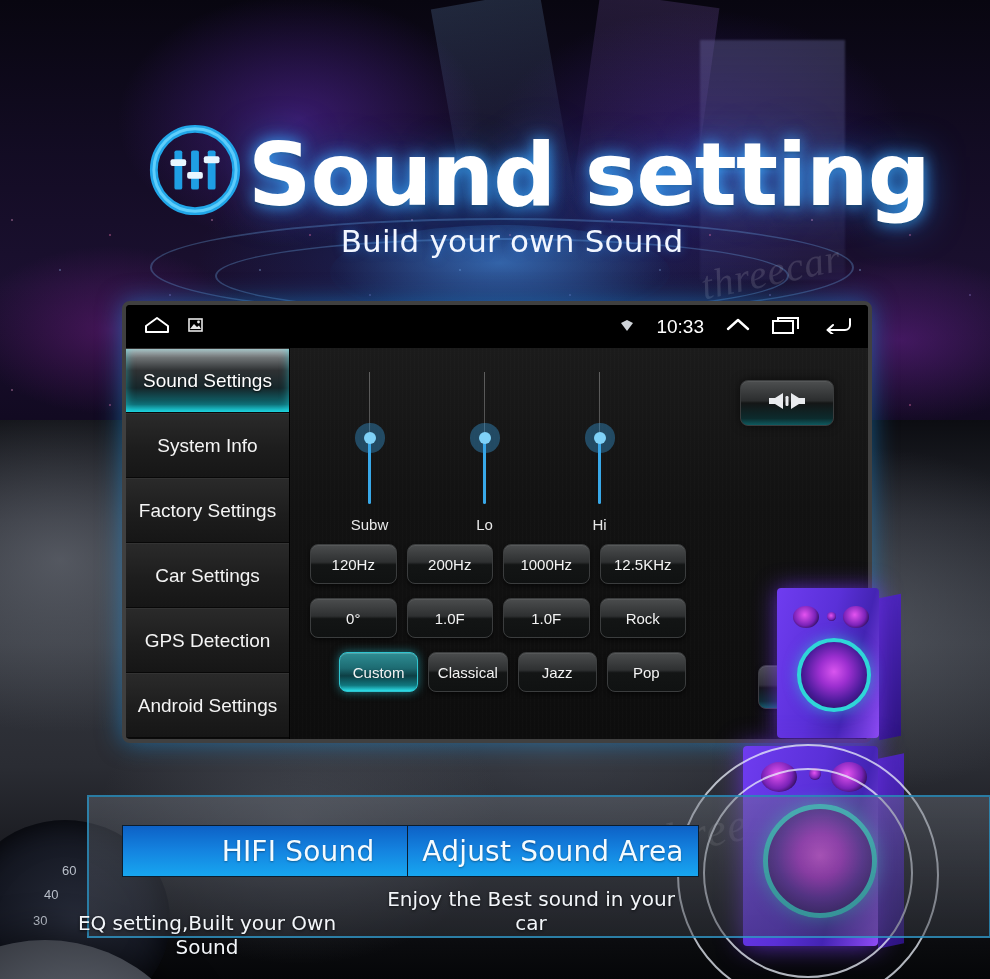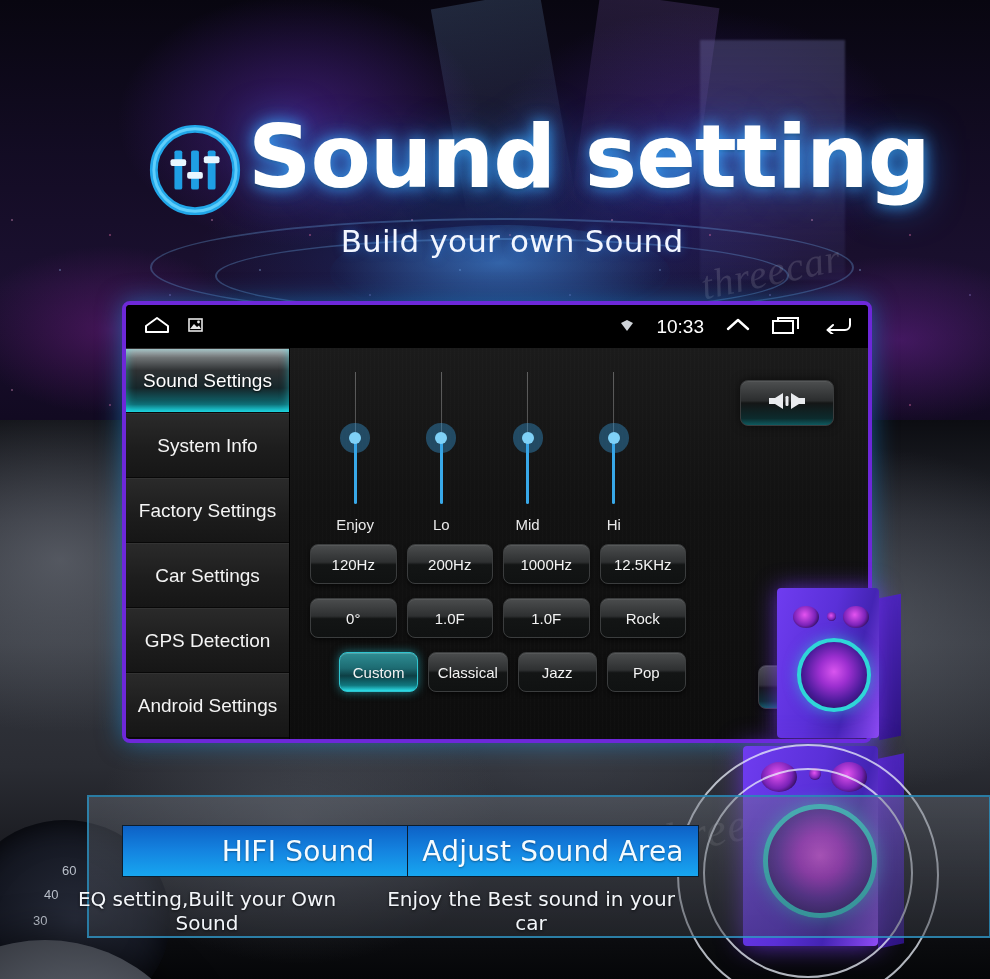--- a/index.html
+++ b/index.html
@@ -98,38 +98,38 @@
   .watermark{
     position:absolute;color:rgba(255,255,255,.13);
     font-family:"Liberation Serif", serif;font-style:italic;
     white-space:nowrap;pointer-events:none;letter-spacing:1px;
   }
 
   
   #hero{position:absolute;left:0;top:55px;width:990px;height:160px;}
   .eq-logo{position:absolute;left:146px;top:66px;width:98px;height:98px;}
   .hero-title{
-    position:absolute;left:248px;top:58px;
+    position:absolute;left:248px;top:76px;
     font-size:88px;line-height:1;font-weight:bold;color:#ffffff;
     letter-spacing:-1px;
     text-shadow:0 0 16px rgba(60,170,255,.95),0 0 38px rgba(40,140,255,.65),0 2px 2px rgba(0,0,0,.5);
     font-family:"DejaVu Sans", sans-serif;
   }
   .hero-sub{
     position:absolute;left:0;top:168px;width:990px;text-align:center;
     font-size:31px;color:#f2f6ff;letter-spacing:.2px;
     text-shadow:0 0 10px rgba(40,140,255,.55);
     font-family:"DejaVu Sans", sans-serif;
     padding-left:17px;
   }
 
   
   #tablet{
     position:absolute;left:122px;top:301px;width:742px;height:434px;
-    border:4px solid #6d28d9;border-radius:8px;
+    border:4px solid #404040;border-radius:8px;
     background:#0b0b0b;overflow:hidden;
     box-shadow:0 0 24px rgba(30,150,230,.55);
   }
   .statusbar{
     position:absolute;left:0;top:0;width:100%;height:43px;background:#000;
   }
   .sb-left{position:absolute;left:18px;top:0;height:43px;display:flex;align-items:center;gap:18px;}
   .sb-right{position:absolute;right:16px;top:0;height:43px;display:flex;align-items:center;gap:22px;}
   .sb-clock{color:#fff;font-size:19px;font-family:"Liberation Sans",sans-serif;}
 
@@ -270,21 +270,21 @@
     text-shadow:0 1px 2px rgba(0,0,0,.35);
   }
   .bbtn.b1{left:33px;width:262px;padding-left:44px;}
   .bbtn.b2{left:18px;width:290px;}
   .bcap{
     position:absolute;top:90px;width:100%;text-align:center;
     color:#f3f6fa;font-size:20px;
     font-family:"DejaVu Sans", sans-serif;
     text-shadow:0 1px 3px rgba(0,0,0,.7);
   }
-  .bcap.c1{left:-32px;}
+  .bcap.c1{left:-32px;margin-top:24px;}
   .bcap.c2{left:-8px;}
 </style>
 </head>
 <body>
 
 <div id="bg">
   <div class="bg-concert">
     <div class="beam b1"></div>
     <div class="beam b2"></div>
     <div class="panel-right"></div>
@@ -407,33 +407,27 @@
             <rect x="20.5" y="6" width="3" height="10" rx="1.2" fill="#e9ebee"></rect>
           </svg>
         </span>
       </div>
 
       <div class="sliders">
         <div class="slider">
           <div class="track"></div>
           <div class="track-fill" style="top:72px;height:66px;"></div>
           <div class="thumb" style="top:66px;"></div>
-          <div class="slabel">Enjoy</div>
+          <div class="slabel">Subw</div>
         </div>
         <div class="slider">
           <div class="track"></div>
           <div class="track-fill" style="top:72px;height:66px;"></div>
           <div class="thumb" style="top:66px;"></div>
           <div class="slabel">Lo</div>
-        </div>
-        <div class="slider">
-          <div class="track"></div>
-          <div class="track-fill" style="top:72px;height:66px;"></div>
-          <div class="thumb" style="top:66px;"></div>
-          <div class="slabel">Mid</div>
         </div>
         <div class="slider">
           <div class="track"></div>
           <div class="track-fill" style="top:72px;height:66px;"></div>
           <div class="thumb" style="top:66px;"></div>
           <div class="slabel">Hi</div>
         </div>
       </div>
 
       <div class="btn-grid">

